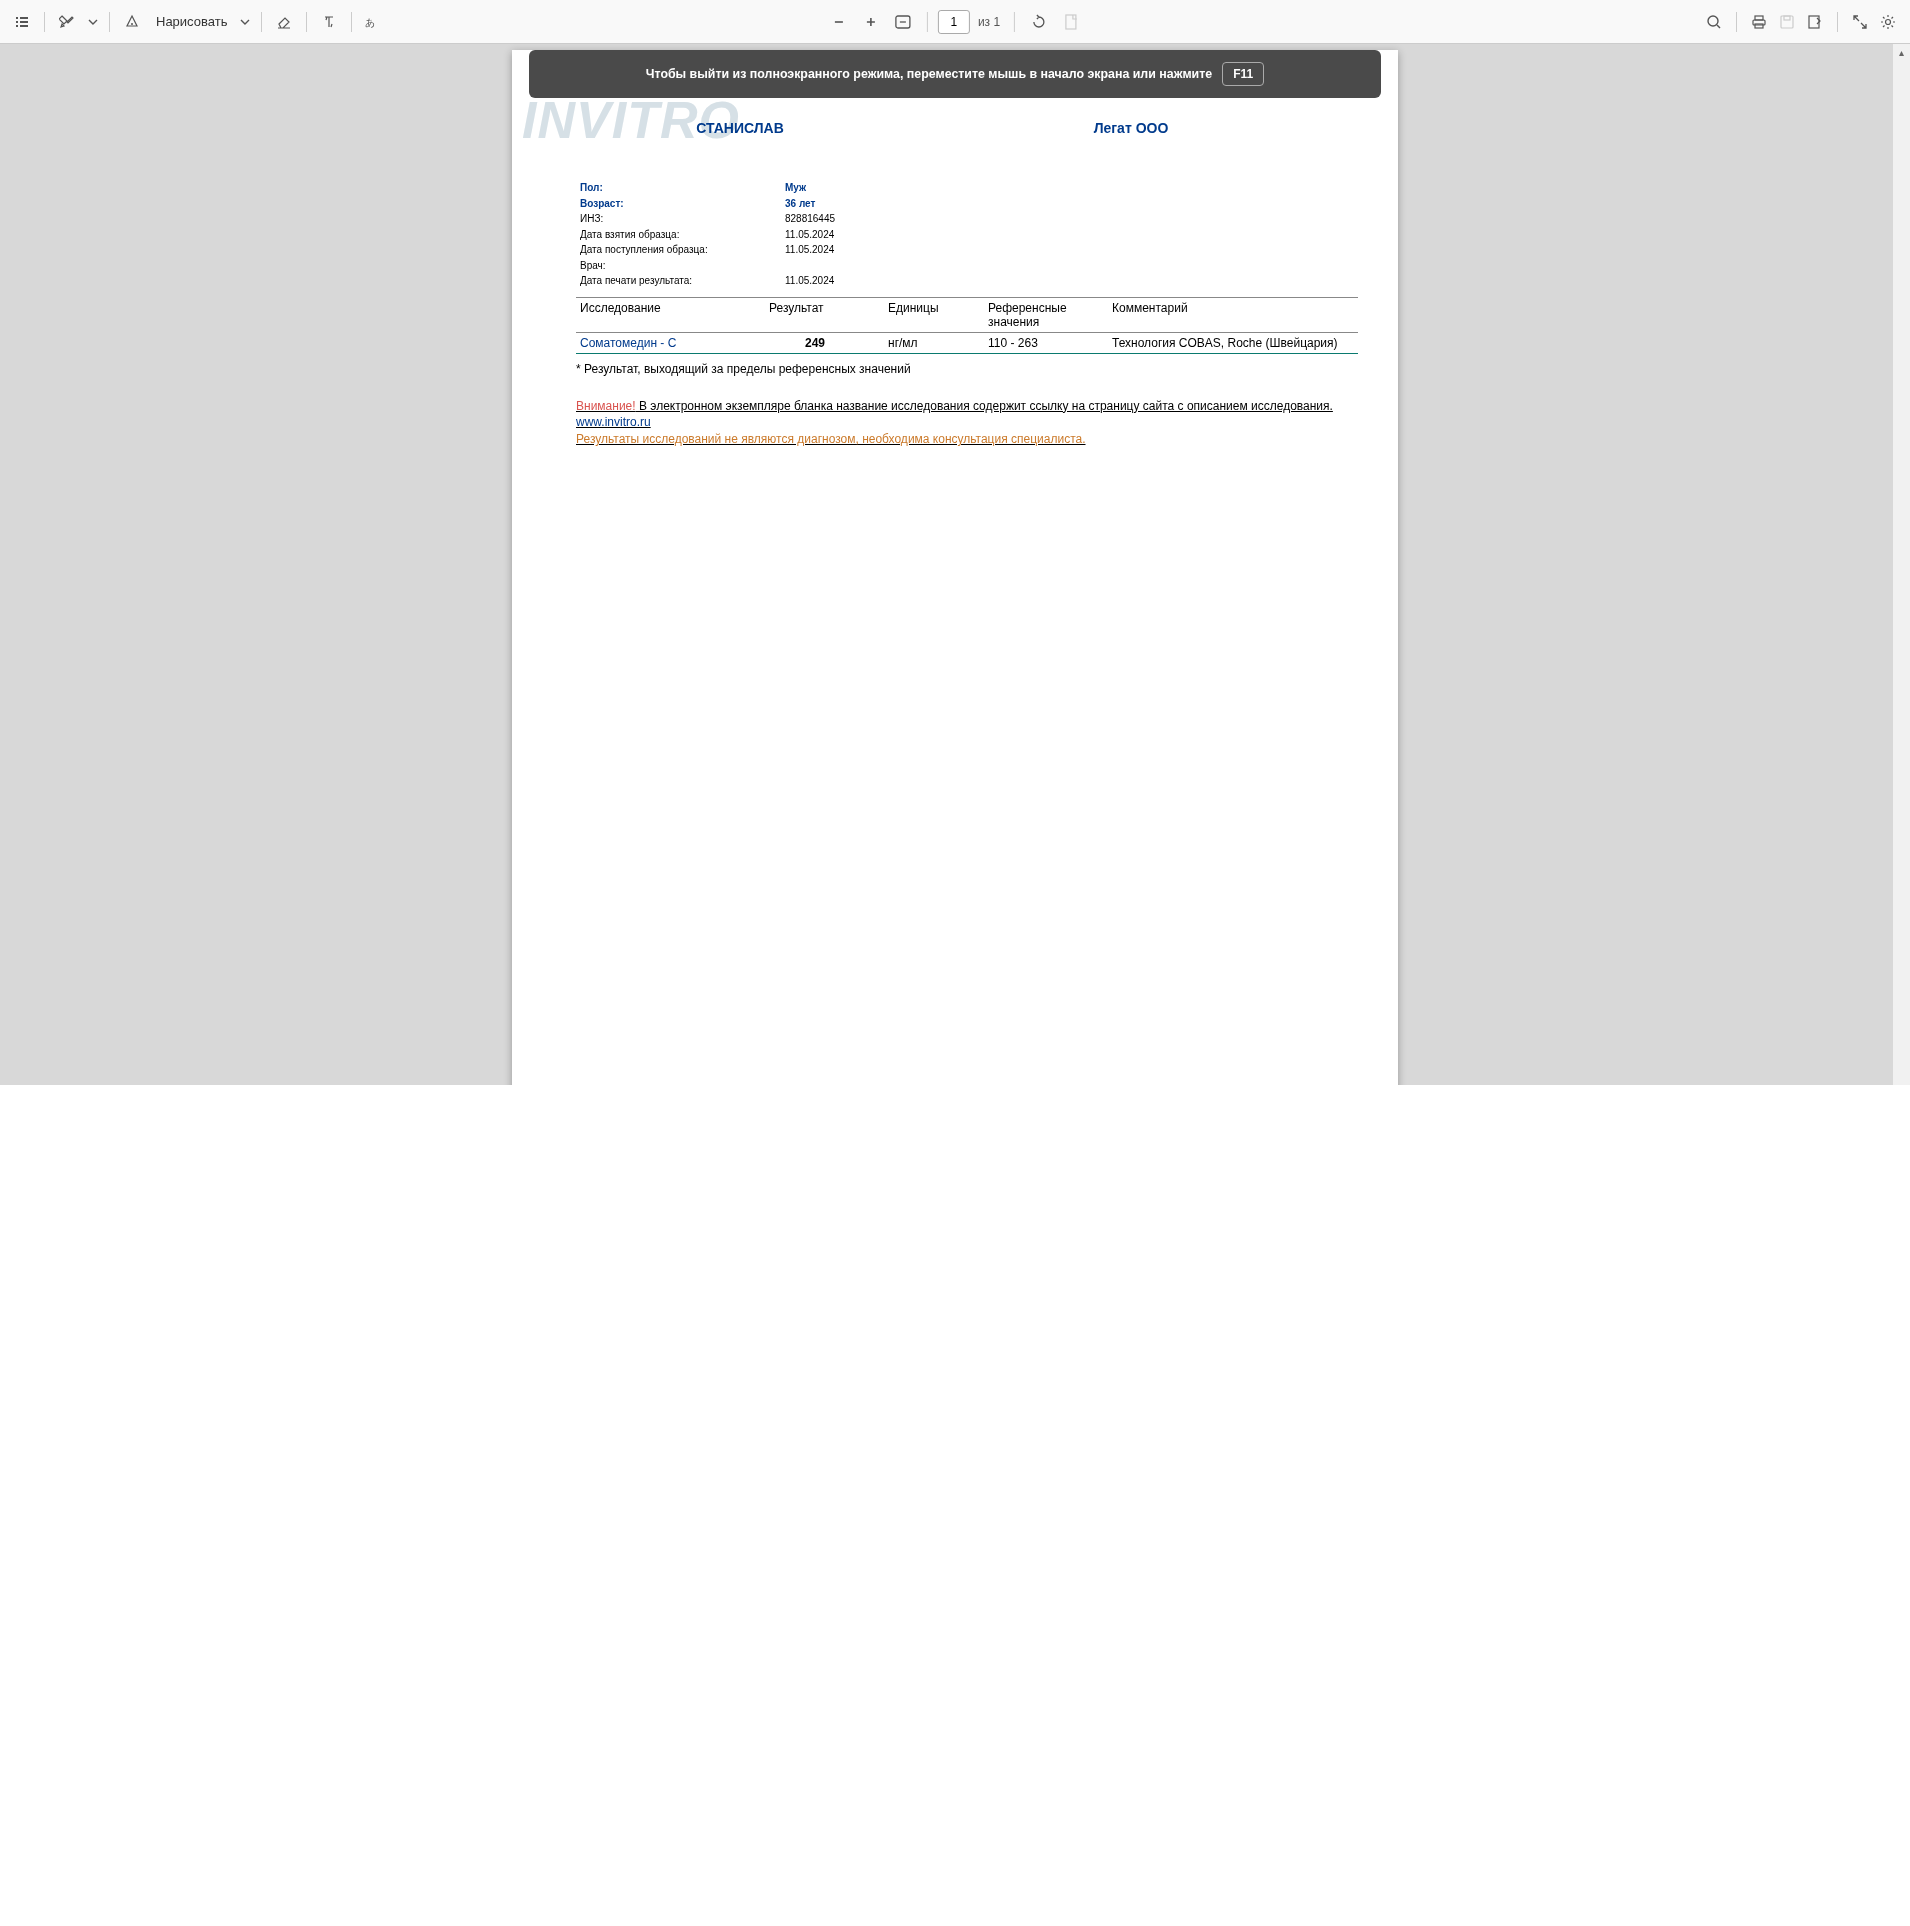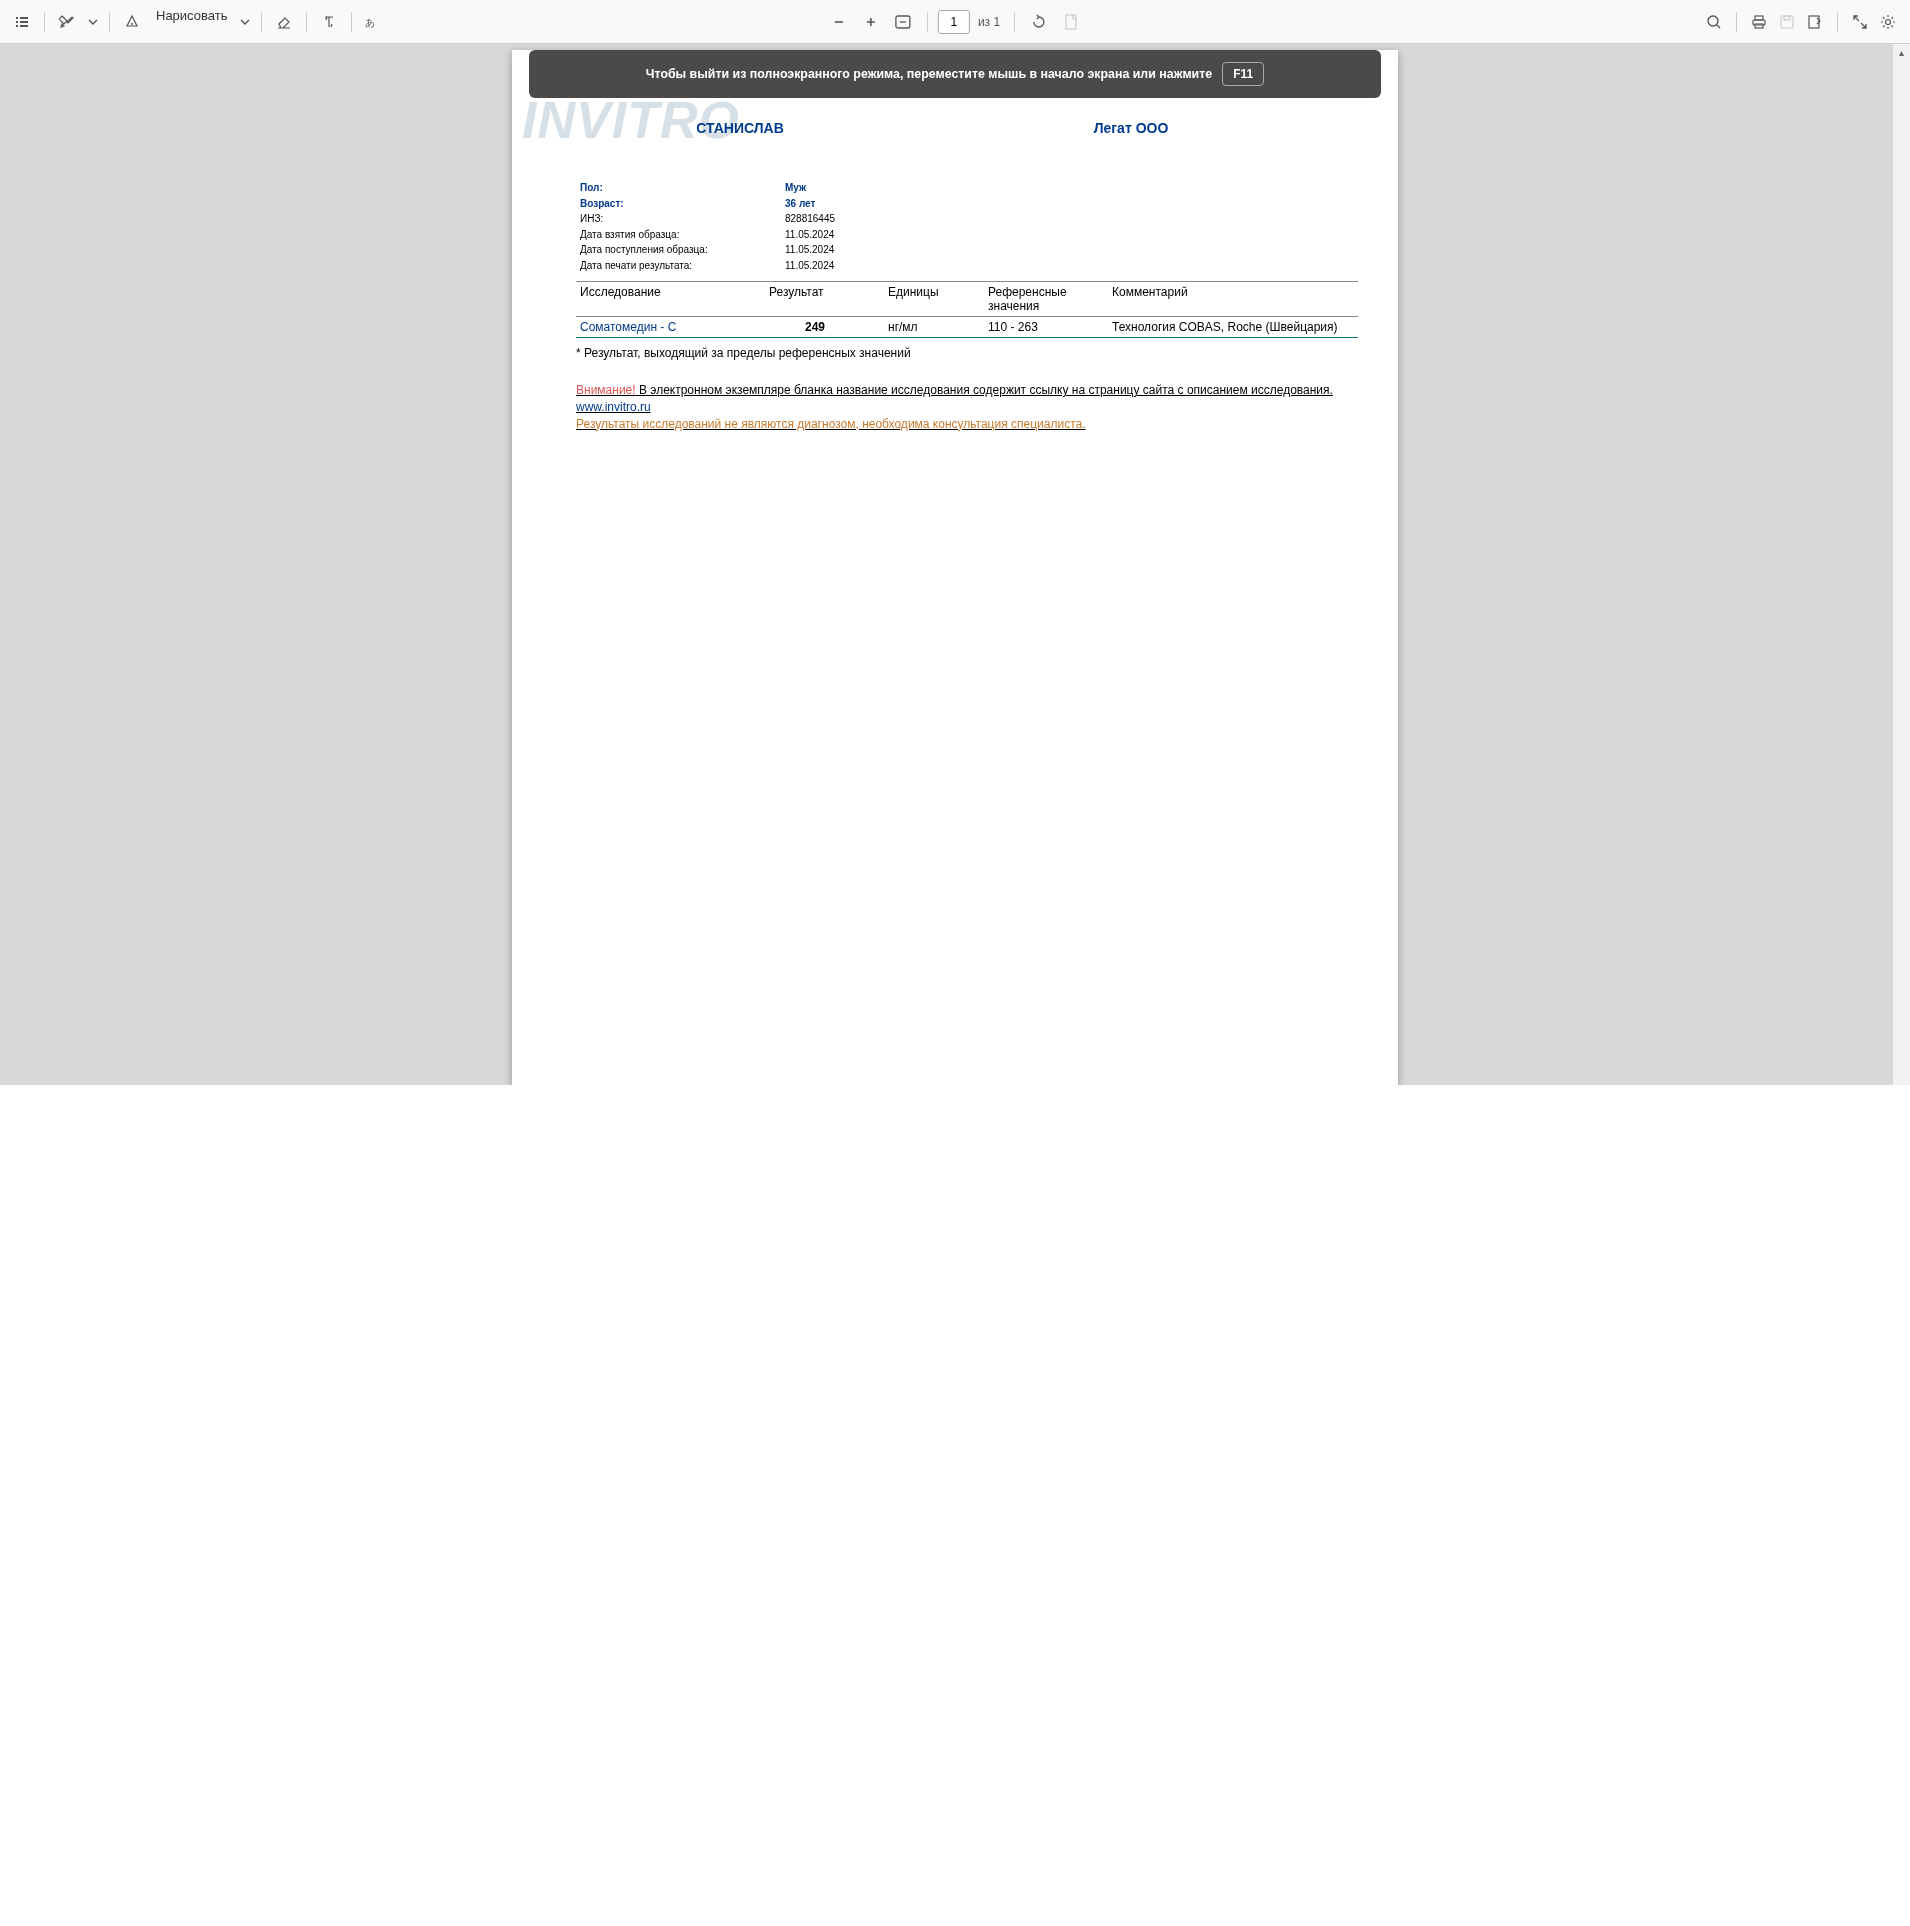--- a/index.html
+++ b/index.html
@@ -19,20 +19,21 @@
     background: #f9f9f9;
     border-bottom: 1px solid #ccc;
     display: flex;
     align-items: center;
     padding: 0 8px;
     font-size: 13px;
     color: #333;
   }
   .toolbar .group {
     display: flex;
+    align-items: center;
     gap: 4px;
   }
   .toolbar .sep {
     width: 1px;
     height: 20px;
     background: #ccc;
     margin: 0 8px;
   }
   .tb-btn {
     width: 28px;
@@ -385,20 +386,24 @@
             <div class="info-label">ИНЗ:</div>
             <div class="info-value">828816445</div>
           </div>
           <div class="info-row">
             <div class="info-label">Дата взятия образца:</div>
             <div class="info-value">11.05.2024</div>
           </div>
           <div class="info-row">
             <div class="info-label">Дата поступления образца:</div>
             <div class="info-value">11.05.2024</div>
+          </div>
+          <div class="info-row">
+            <div class="info-label">Врач:</div>
+            <div class="info-value"></div>
           </div>
           <div class="info-row">
             <div class="info-label">Дата печати результата:</div>
             <div class="info-value">11.05.2024</div>
           </div>
         </div>
 
       <table class="results-table">
         <thead>
           <tr>

